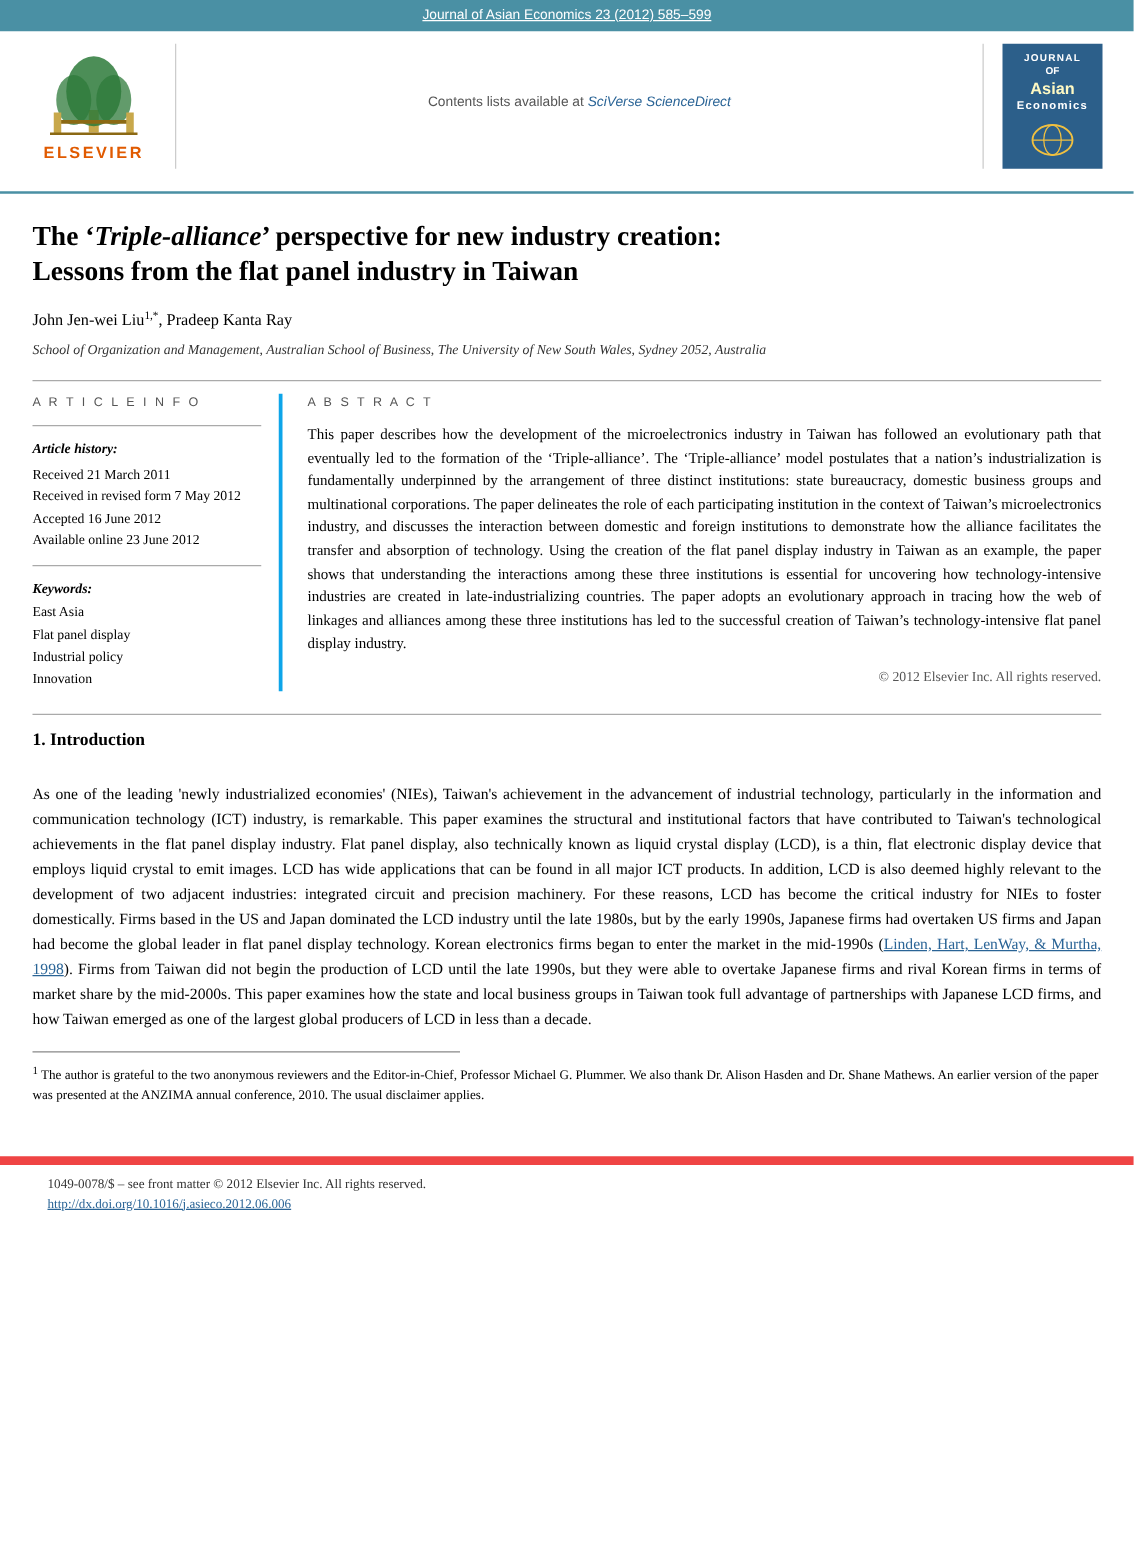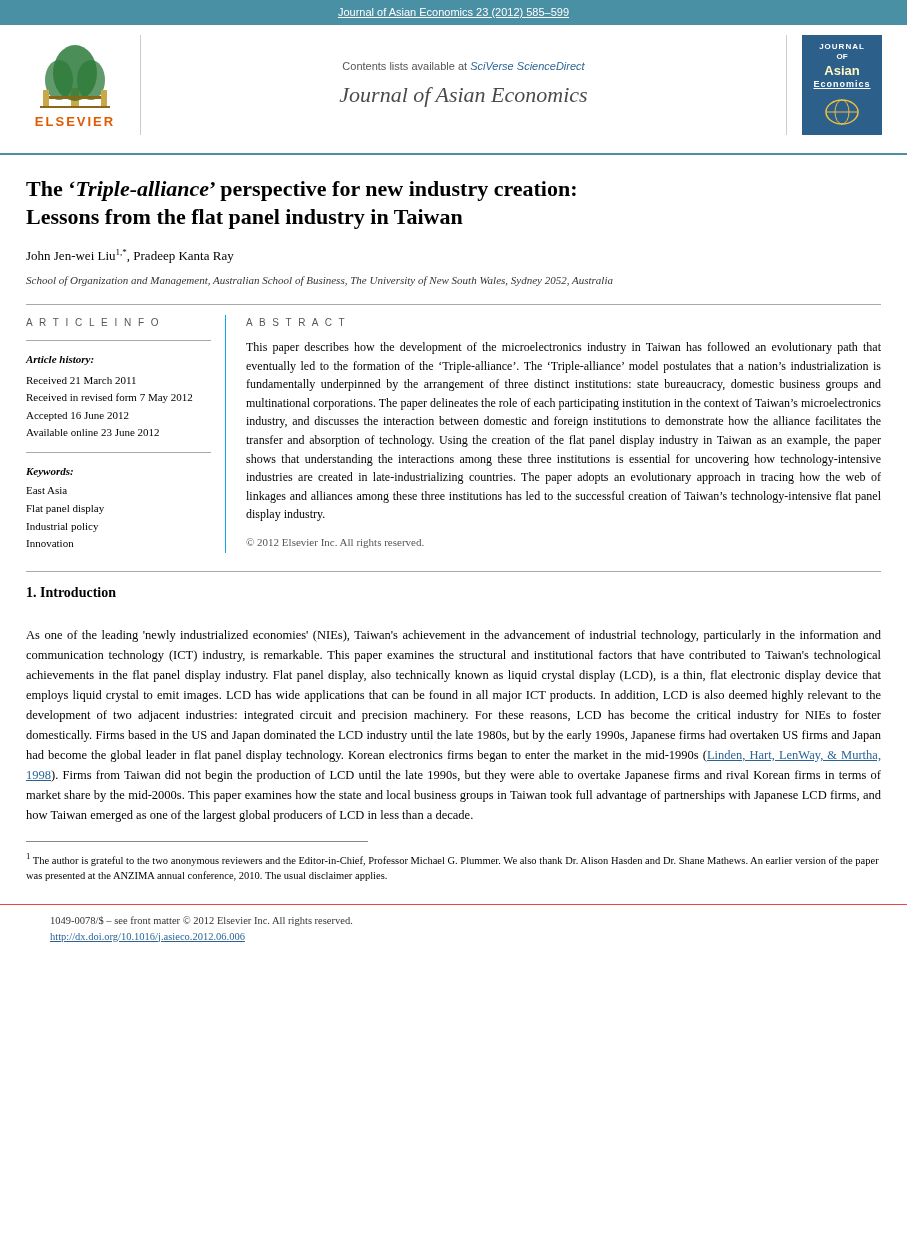--- a/index.html
+++ b/index.html
@@ -133,21 +133,21 @@
       margin: 10px 0;
     }
     .two-col {
       display: flex;
       gap: 20px;
       margin-top: 10px;
     }
     .left-col {
       width: 200px;
       flex-shrink: 0;
-      border-right: 1px solid #0ea5e9;
+      border-right: 3px solid #0ea5e9;
       padding-right: 14px;
     }
     .right-col {
       flex: 1;
     }
     .section-label {
       font-family: Arial, sans-serif;
       font-size: 10px;
       letter-spacing: 2px;
       color: #555;
@@ -181,21 +181,21 @@
       line-height: 1.6;
     }
     .abstract-text {
       font-size: 12px;
       line-height: 1.55;
       text-align: justify;
       color: #000;
     }
     .copyright-line {
       font-size: 11px;
-      text-align: left;
+      text-align: right;
       color: #555;
       margin-top: 10px;
     }
     .intro-section {
       margin-top: 18px;
     }
     .section-heading {
       font-size: 14px;
       font-weight: bold;
       margin-bottom: 22px;
@@ -213,22 +213,23 @@
       margin: 16px 0 8px 0;
       width: 40%;
     }
     .footnote {
       font-size: 10.5px;
       line-height: 1.5;
       color: #000;
     }
     .footnote a { color: #2a6496; }
     .footer-bar {
-      border-top: 1px solid #ef4444;
-      padding: 8px 50px;
+      border-top: 7px solid #ef4444;
+      margin-top: 20px;
+      padding: 8px 38px;
       font-size: 10.5px;
       color: #333;
     }
     .footer-bar a { color: #2a6496; }
   </style>
 </head>
 <body>
 
 <div class="top-bar">
   <span>Journal of Asian Economics 23 (2012) 585–599</span>
@@ -252,29 +253,28 @@
         <rect x="5" y="68" width="70" height="3" fill="#8b6914"></rect>
       </svg>
       <div class="elsevier-text">ELSEVIER</div>
     </div>
 
     <div class="header-center">
       <div class="sciverse-line">
         <span>Contents lists available at</span>
         <span style="color:#2a6496; font-style:italic;">SciVerse ScienceDirect</span>
       </div>
-      <div class="journal-title-header">Journal of Asian Economics</div>
     </div>
 
     <div class="journal-logo-right">
       <div class="journal-logo-box">
         <div style="font-size:8px; letter-spacing:1px;">JOURNAL</div>
         <div style="font-size:8px;">OF</div>
         <div class="big-text">Asian</div>
-        <div style="font-size:9px; letter-spacing:1px; font-style:normal;text-decoration:underline;">Economics</div>
+        <div style="font-size:9px; letter-spacing:1px; font-style:normal;">Economics</div>
         <div style="margin-top:6px; width:40px; height:30px;">
           <svg viewBox="0 0 40 30" width="40" height="30">
             <ellipse cx="20" cy="15" rx="16" ry="12" fill="none" stroke="#f0c040" stroke-width="1.5"></ellipse>
             <ellipse cx="20" cy="15" rx="7" ry="12" fill="none" stroke="#f0c040" stroke-width="1"></ellipse>
             <line x1="4" y1="15" x2="36" y2="15" stroke="#f0c040" stroke-width="1"></line>
           </svg>
         </div>
       </div>
     </div>
   </div>

